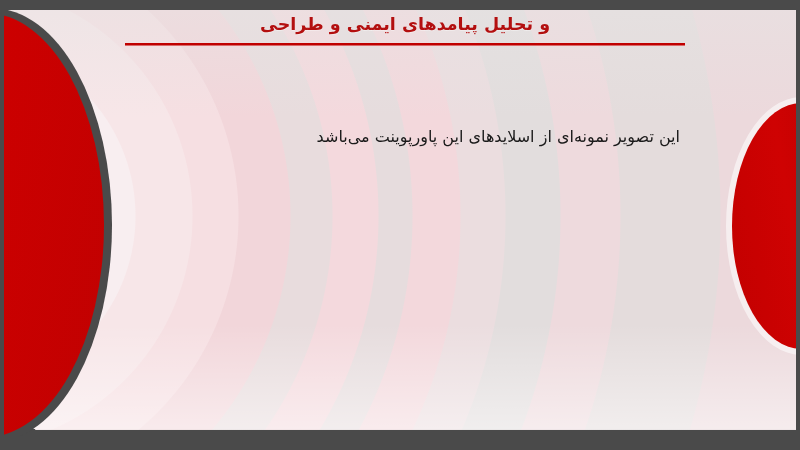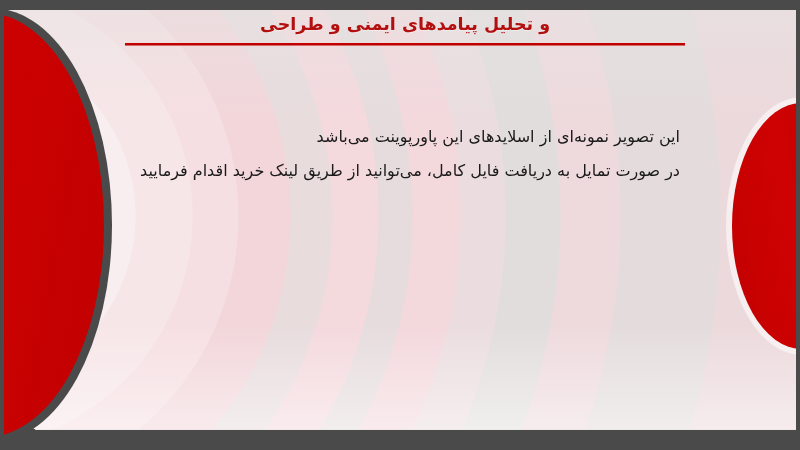--- a/index.html
+++ b/index.html
@@ -180,21 +180,20 @@
   <div class="right-blob-halo"></div>
   <div class="right-blob"></div>
 
   <div class="title-block">
     <div class="title-line">و تحلیل پیامدهای ایمنی و طراحی</div>
     <div class="title-rule"></div>
   </div>
 
   <div class="body-block">
     <div class="body-line">این تصویر نمونه‌ای از اسلایدهای این پاورپوینت می‌باشد</div>
-    <div class="body-line">در صورت تمایل به دریافت فایل کامل، می‌توانید از طریق لینک خرید اقدام فرمایید</div>
   </div>
 
   <div class="frame-top"></div>
   <div class="frame-bottom"></div>
   <div class="frame-left"></div>
   <div class="frame-right"></div>
 
 </div>
 
 </body></html>

